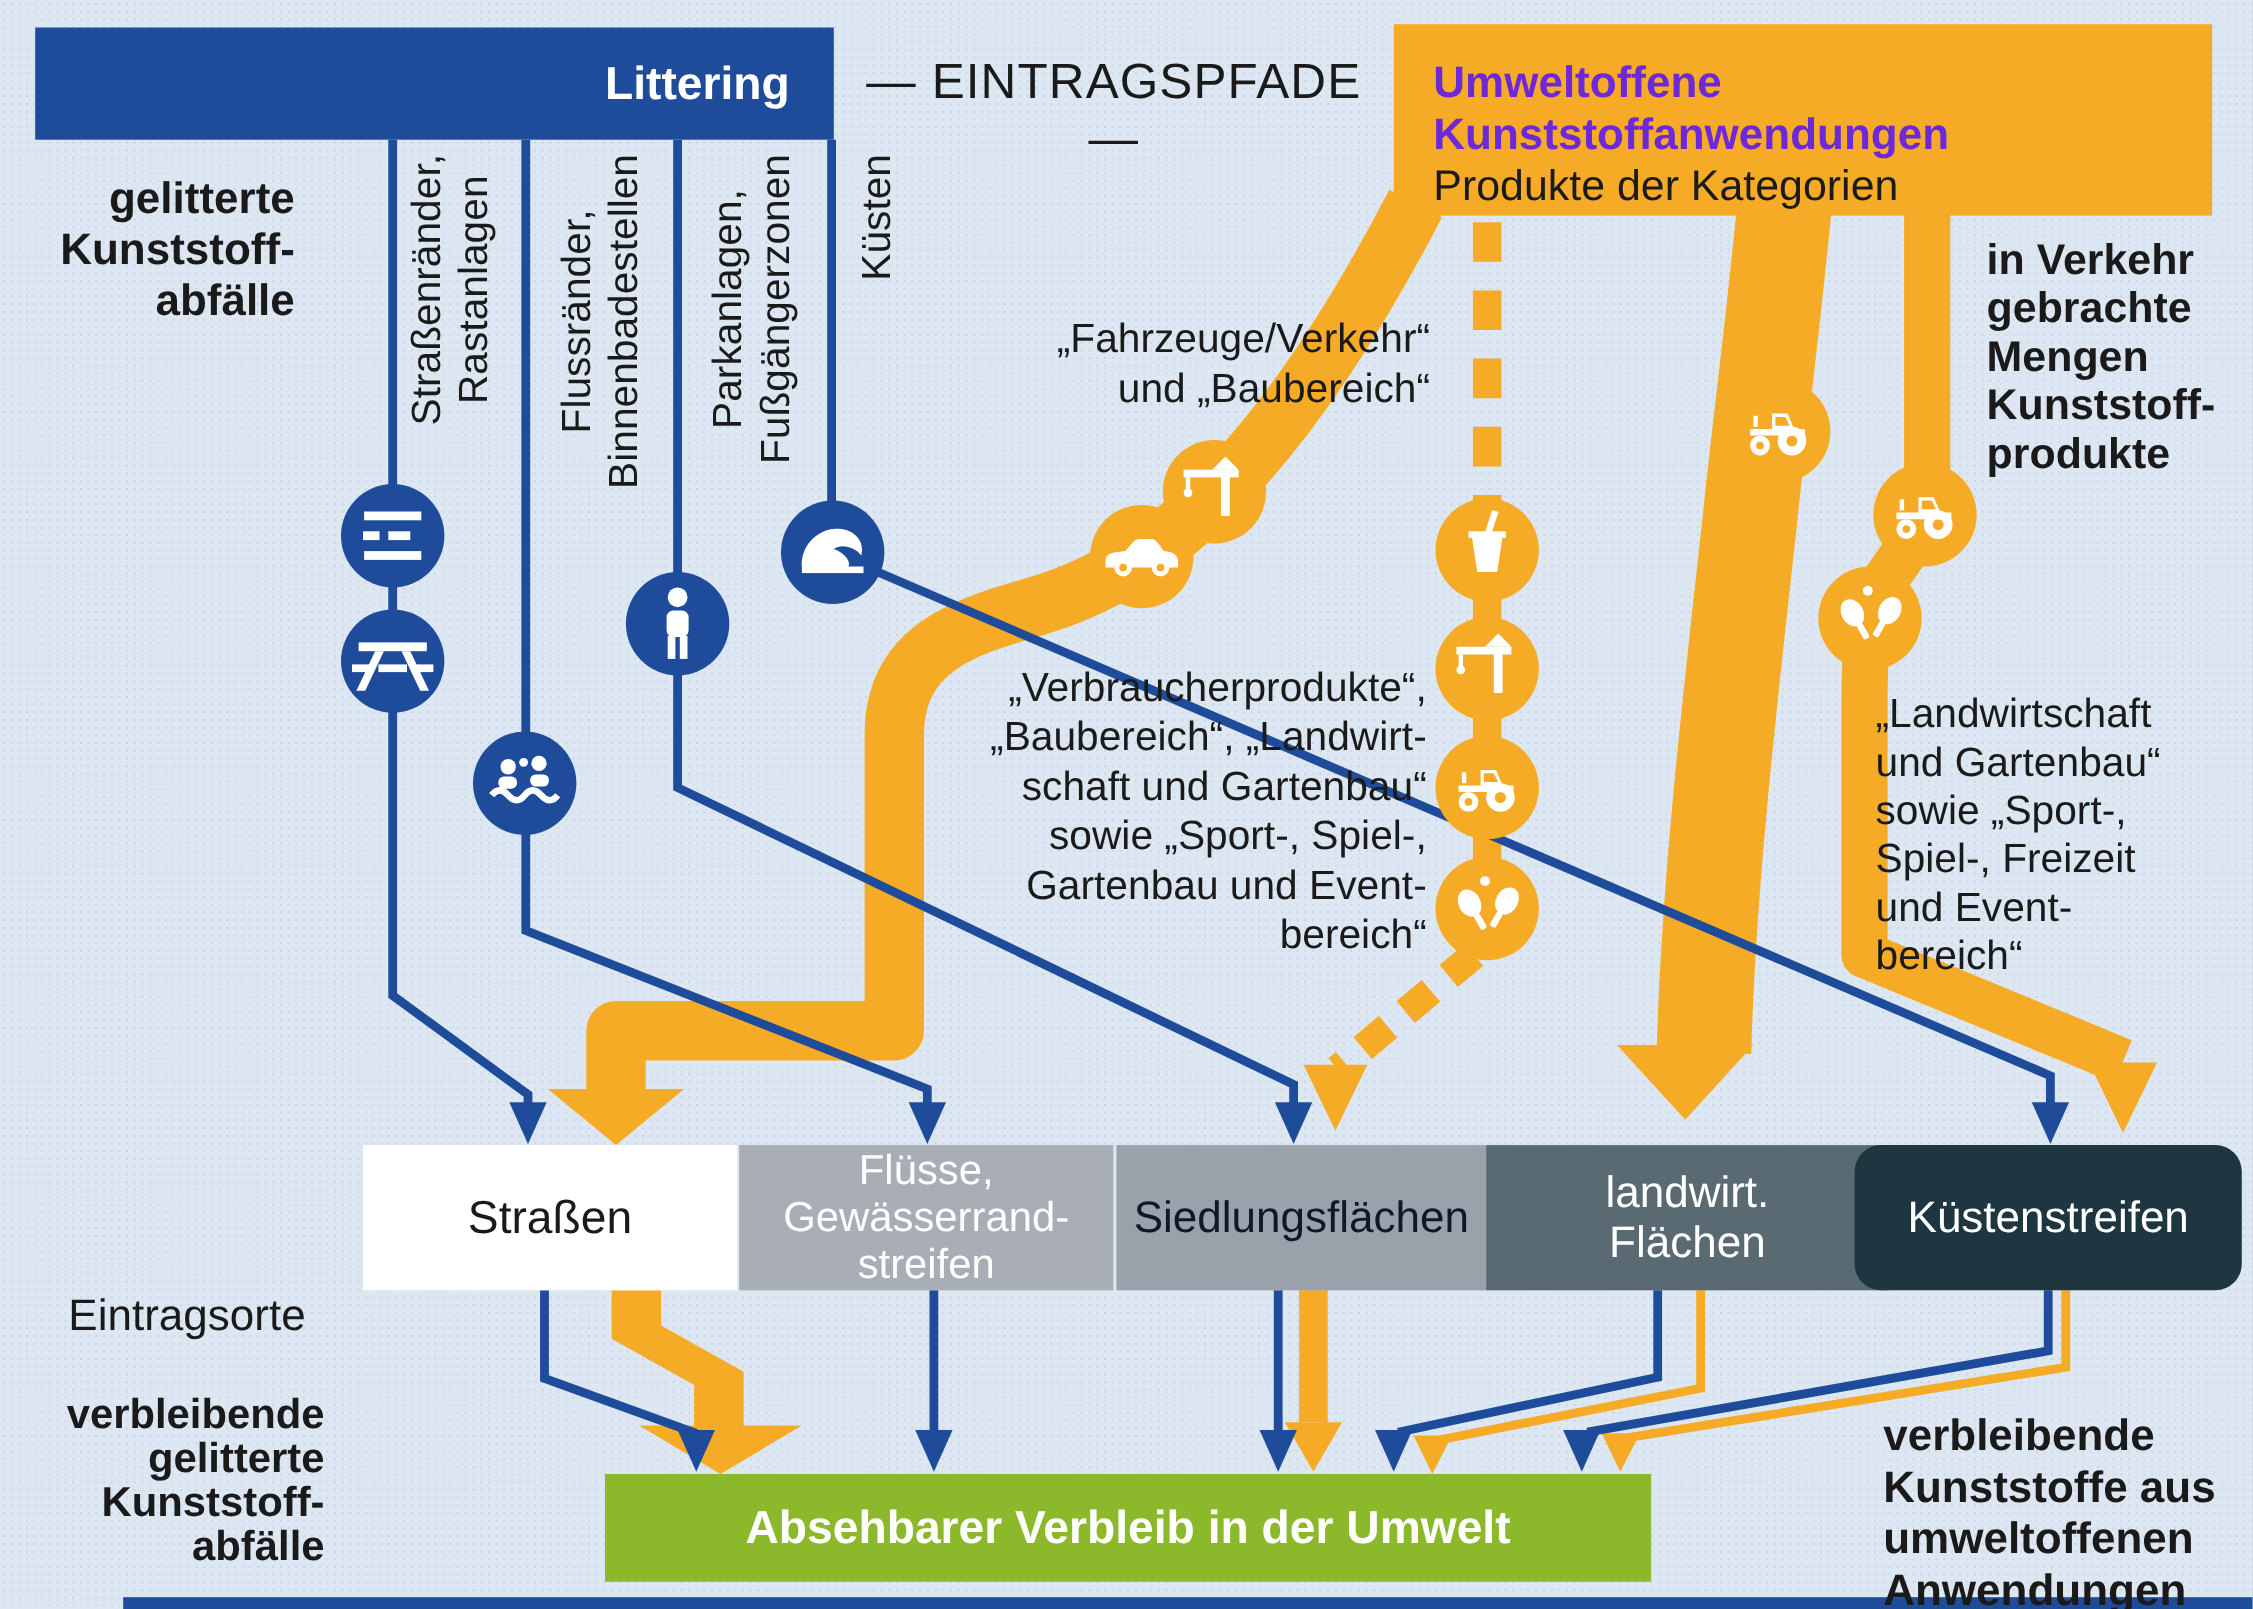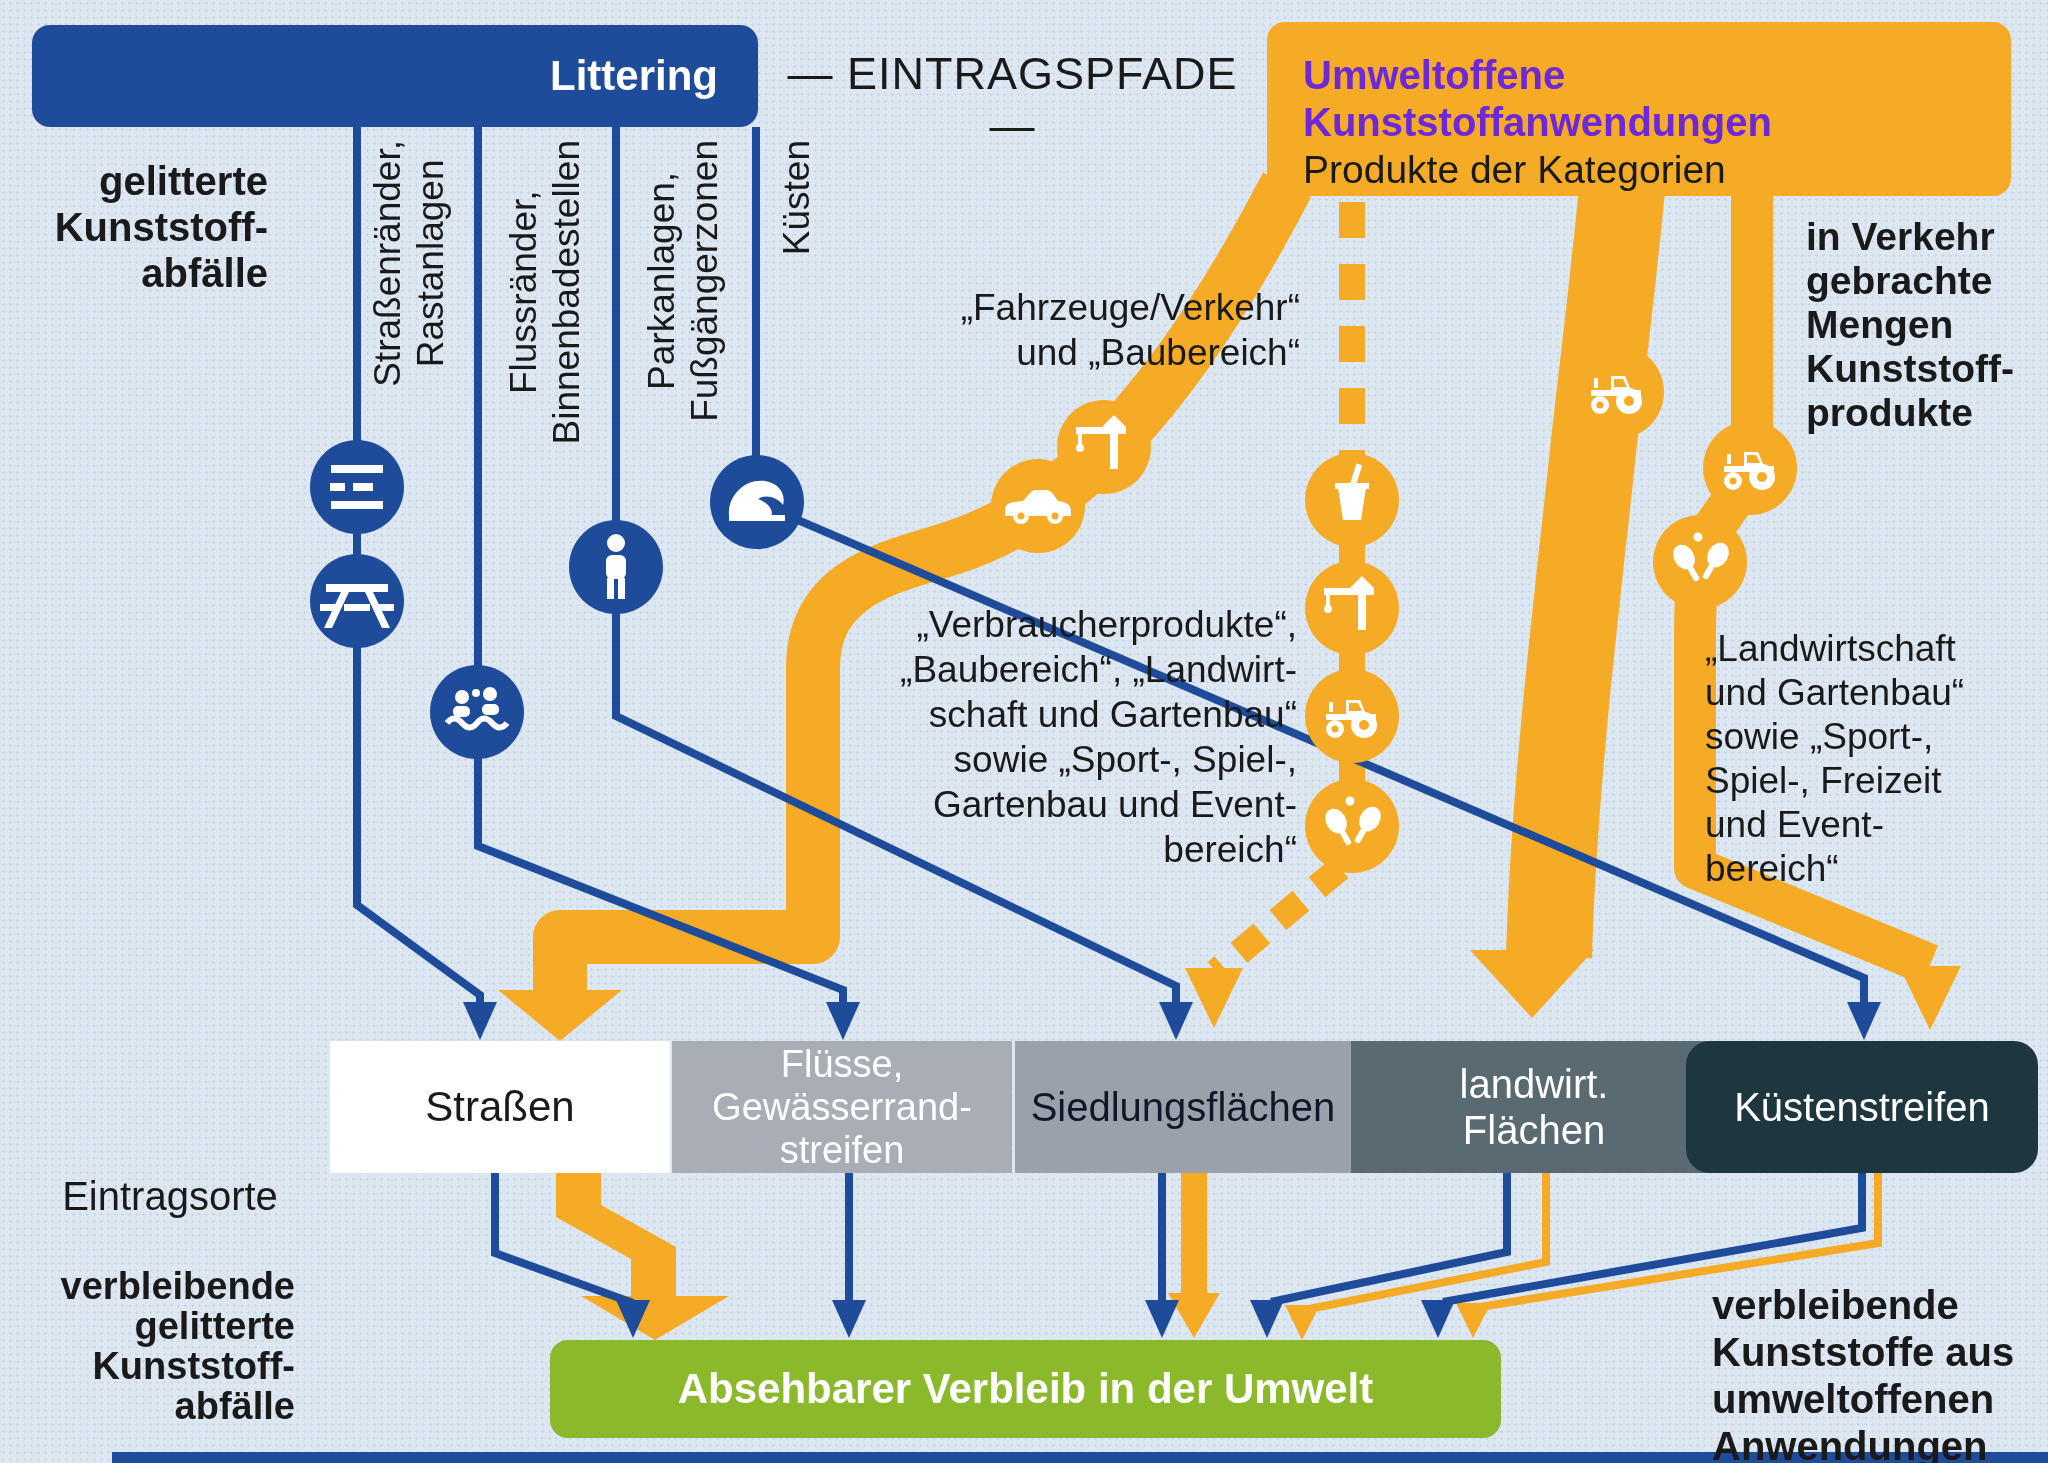--- a/index.html
+++ b/index.html
@@ -3,21 +3,21 @@
 <meta charset="utf-8">
 <style>
   html,body{margin:0;padding:0;background:#b8c4d4;}
   .stage{
     position:relative;width:2048px;height:1463px;overflow:hidden;
     background-color:#dde7f2;
     background-image:radial-gradient(circle,#c9d6e6 1.2px,transparent 1.3px);
     background-size:7px 7px;
     font-family:"Liberation Sans",sans-serif;color:#1a1a1a;
   }
-  .abs{position:absolute;border-radius:18px;}
+  .abs{position:absolute;}
   svg.flows{position:absolute;left:0;top:0;z-index:1;}
   .layer2{position:absolute;left:0;top:0;z-index:2;width:100%;height:100%;pointer-events:none;}
   .hdr-blue{left:32px;top:25px;width:726px;height:102px;background:#1e4b9a;display:flex;align-items:center;justify-content:flex-end;padding-right:40px;box-sizing:border-box;}
   .hdr-blue span{color:#fff;font-weight:bold;font-size:42px;}
   .title{left:758px;top:48px;width:509px;text-align:center;font-size:45px;font-weight:normal;letter-spacing:1px;}
   .hdr-orange{left:1267px;top:22px;width:744px;height:174px;background:#f6ab26;padding:30px 0 0 36px;box-sizing:border-box;}
   .hdr-orange .w{color:#6d28d9;font-weight:bold;font-size:40px;line-height:47px;}
   .hdr-orange .b{color:#1a1a1a;font-size:39px;line-height:47px;}
   .blk{font-size:37px;line-height:45px;}
   .bold{font-weight:bold;}

